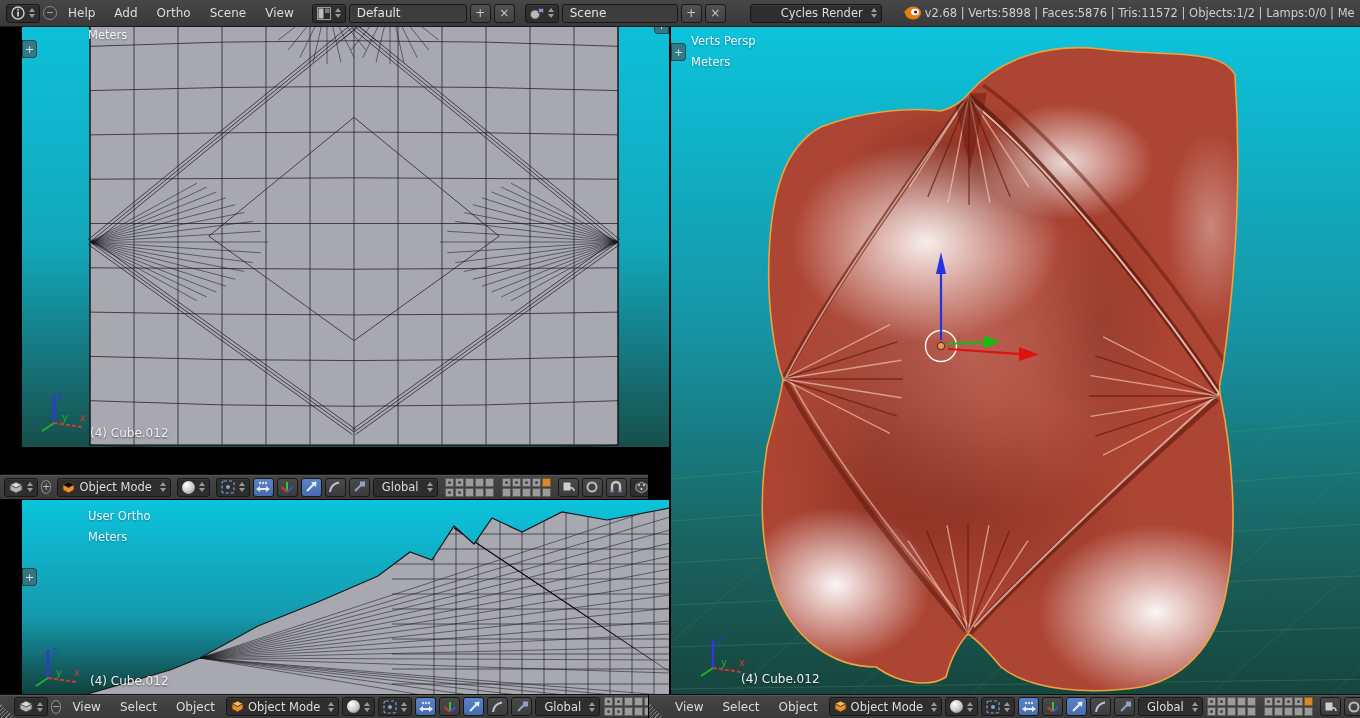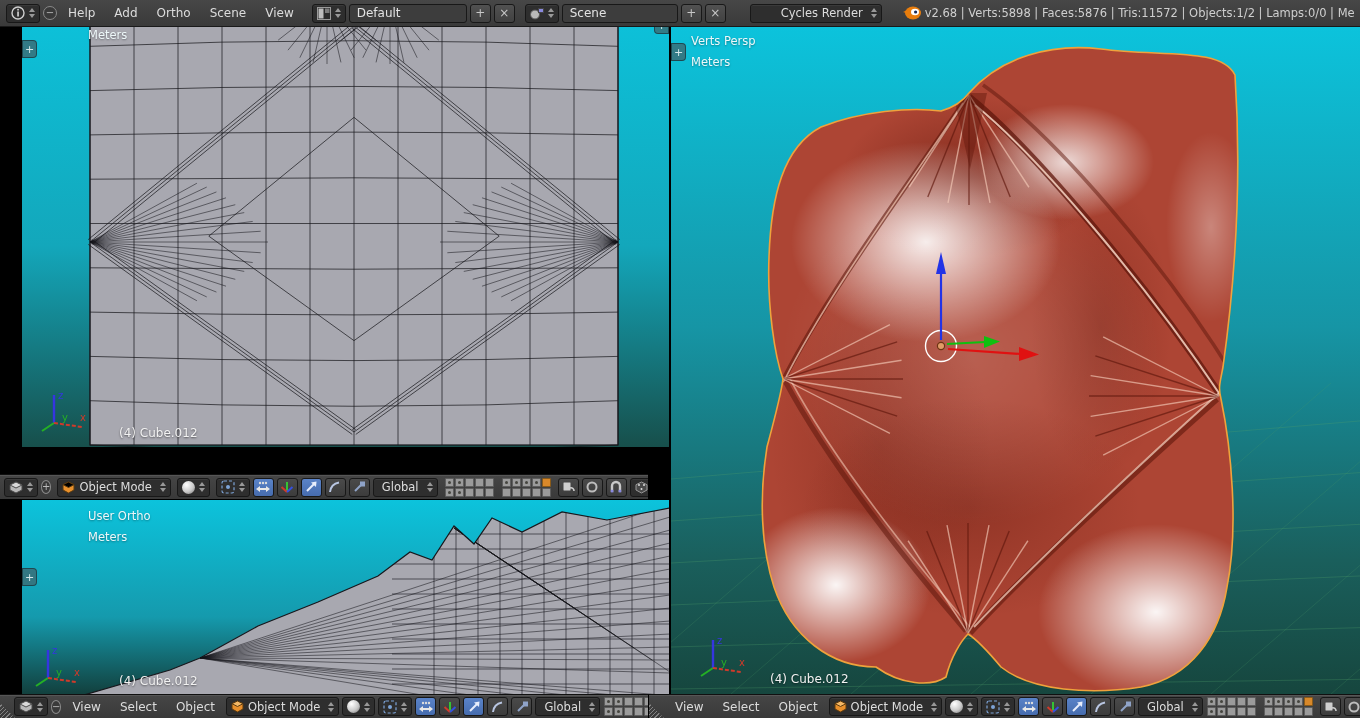--- a/index.html
+++ b/index.html
@@ -46,21 +46,21 @@
             gap:1px; padding:1px; }
   .lcell { width:9px; height:9px; background:#9b9b9b; border:1px solid #5e5e5e; border-radius:1px;
            display:flex; align-items:center; justify-content:center; }
   .lcell.dot::after { content:""; width:3px; height:3px; border-radius:50%; background:#45453f; }
   .lcell.active { background:#d8882a; border-color:#8a5a18; }
 
   
   .vp { position:absolute; overflow:hidden;margin-left:22px; }
   .vp svg.canvas { position:absolute; left:0; top:0; }
   .vp-label { position:absolute; color:#eef8fa; font-size:11.5px; text-shadow:0 1px 2px rgba(0,0,0,.35); white-space:nowrap; }
-  .obj-label { position:absolute; color:#f2f2f2; font-size:12px; text-shadow:0 1px 2px rgba(0,0,0,.5); white-space:nowrap;padding-left:29px; }
+  .obj-label { position:absolute; color:#f2f2f2; font-size:12px; text-shadow:0 1px 2px rgba(0,0,0,.5); white-space:nowrap; }
   .gizmo { position:absolute; }
 
   .plus-tab { position:absolute; width:15px; height:18px; background:rgba(58,110,120,.85);
               border:1px solid rgba(20,40,45,.6); color:#d5e8ea; display:flex; align-items:center;
               justify-content:center; font-size:11px; z-index:3; }
   .plus-tab.left { border-radius:0 4px 4px 0; }
   .plus-tab.right { border-radius:4px 0 0 4px; }
 
   .corner { position:absolute; width:15px; height:15px; z-index:4; opacity:.75;
             background:repeating-linear-gradient(135deg, transparent 0 2px, #9a9a9a 2px 3px); }

